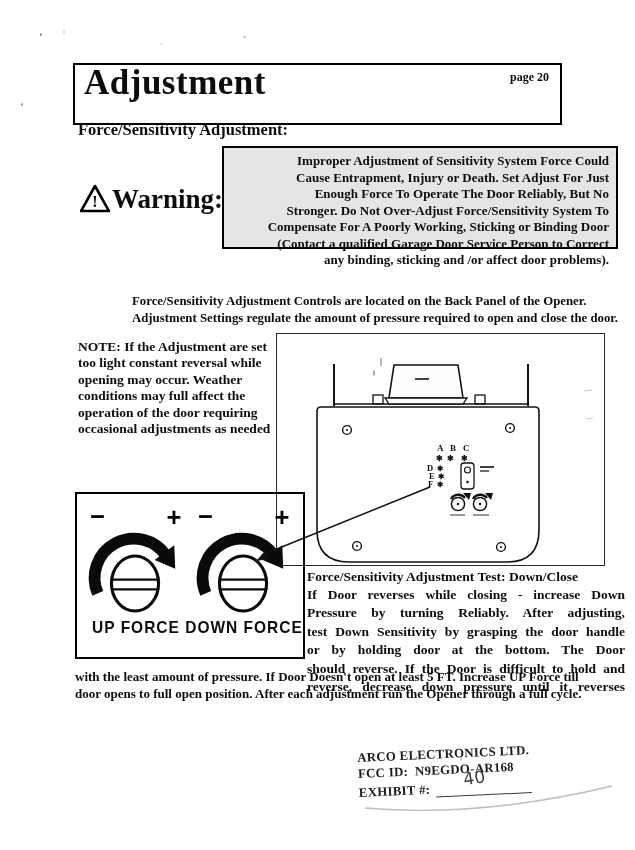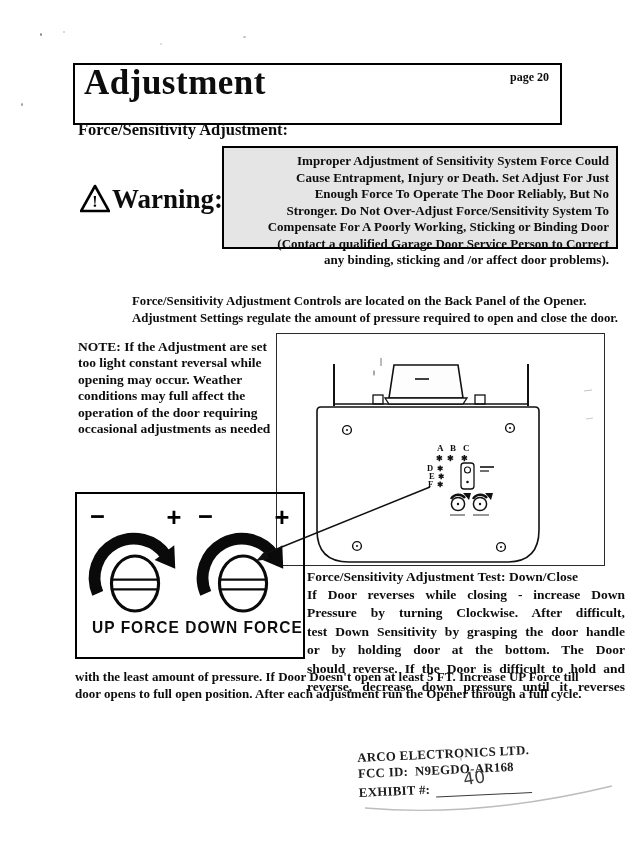--- a/index.html
+++ b/index.html
@@ -218,21 +218,21 @@
 
   <line x1="584" y1="391" x2="592" y2="390" stroke="#c4c4c4" stroke-width="1.2"></line>
   <line x1="586" y1="419" x2="593" y2="418" stroke="#cccccc" stroke-width="1.1"></line>
 </svg>
 
 <div class="abs test">
   <div class="test-title">
     <span class="und">Force/Sensitivity Adjustment Test</span><span>: Down/Close</span>
   </div>
   <div class="tline">If Door reverses while closing - increase Down</div>
-  <div class="tline">Pressure by turning Clockwise. After difficult,</div>
+  <div class="tline">Pressure by turning Reliably. After adjusting,</div>
   <div class="tline">test Down Sensitivity by grasping the door handle</div>
   <div class="tline">or by holding door at the bottom. The Door</div>
   <div class="tline">should reverse. If the Door is difficult to hold and</div>
   <div class="tline">reverse, decrease down pressure until it reverses</div>
 </div>
 
 <div class="abs closing">
   <div class="cline">with the least amount of pressure. If Door Doesn't open at least 5 FT. Increase UP Force till</div>
   <div class="cline">door opens to full open position. After each adjustment run the Opener through a full  cycle.</div>
 </div>

